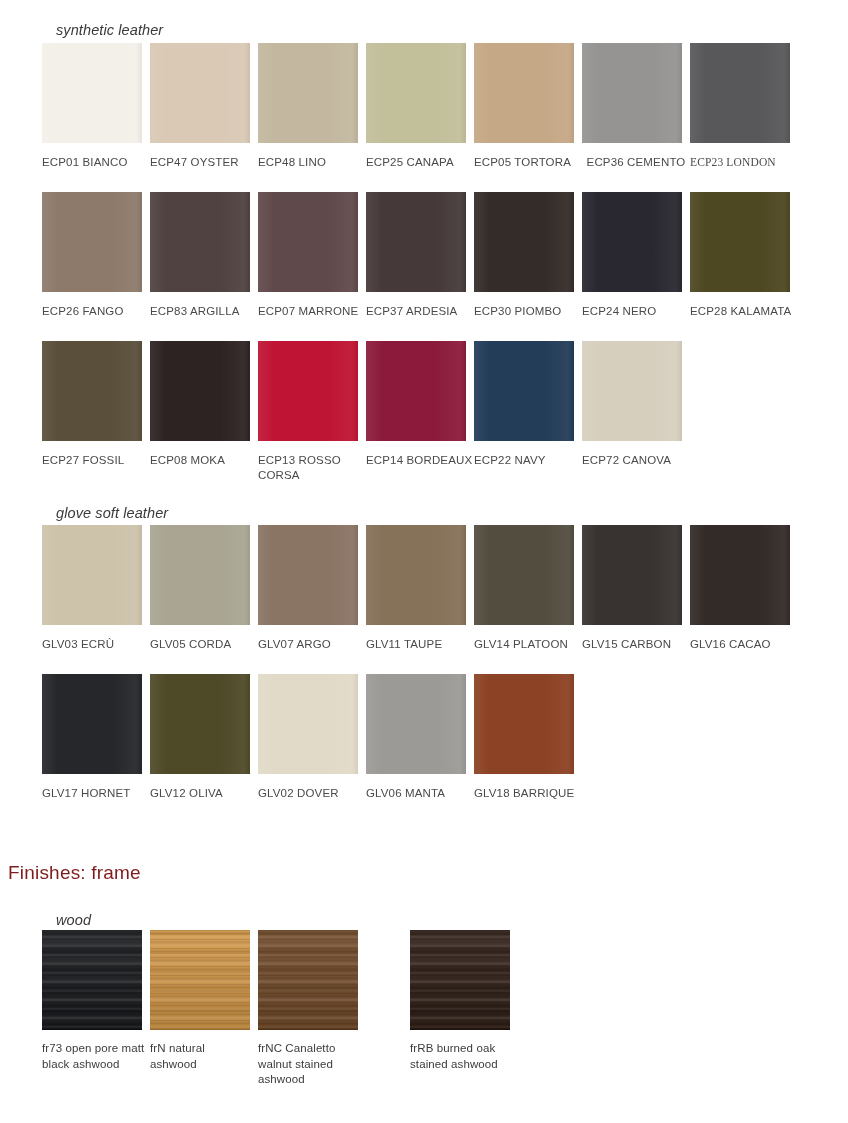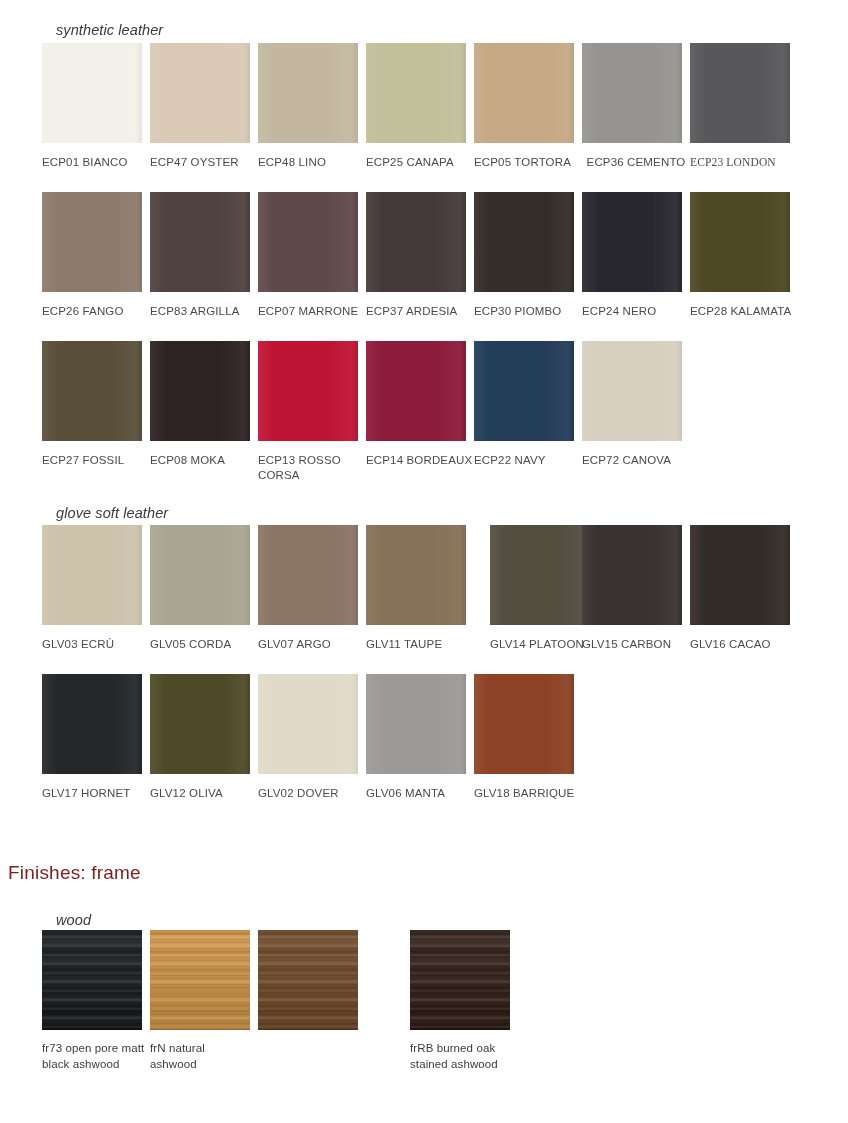--- a/index.html
+++ b/index.html
@@ -218,21 +218,21 @@
           <div class="swatch-label">GLV05 CORDA</div>
         </div>
         <div class="swatch-cell" style="left: 216px;">
           <div class="swatch-chip leather" style="background: rgb(138, 116, 100);"></div>
           <div class="swatch-label">GLV07 ARGO</div>
         </div>
         <div class="swatch-cell" style="left: 324px;">
           <div class="swatch-chip leather" style="background: rgb(134, 113, 89);"></div>
           <div class="swatch-label">GLV11 TAUPE</div>
         </div>
-        <div class="swatch-cell" style="left: 448px;">
+        <div class="swatch-cell" style="left: 432px;">
           <div class="swatch-chip leather" style="background: rgb(83, 77, 64);"></div>
           <div class="swatch-label">GLV14 PLATOON</div>
         </div>
         <div class="swatch-cell" style="left: 540px;">
           <div class="swatch-chip leather" style="background: rgb(56, 50, 48);"></div>
           <div class="swatch-label">GLV15 CARBON</div>
         </div>
         <div class="swatch-cell" style="left: 648px;">
           <div class="swatch-chip leather" style="background: rgb(51, 43, 40);"></div>
           <div class="swatch-label">GLV16 CACAO</div>
@@ -275,20 +275,21 @@
         <div class="swatch-cell" style="left: 108px;">
           <div class="wood-chip" style="background: rgb(208, 148, 67);">
             <div class="grain" style="background: repeating-linear-gradient(0deg, rgba(0, 0, 0, 0.16) 0px, rgba(0, 0, 0, 0) 1.5px, rgba(255, 255, 255, 0.1) 3px, rgba(0, 0, 0, 0) 5px, rgba(0, 0, 0, 0.1) 6.5px, rgba(0, 0, 0, 0) 9px), repeating-linear-gradient(0deg, rgba(0, 0, 0, 0.1) 0px, rgba(0, 0, 0, 0) 4px, rgba(255, 255, 255, 0.06) 11px, rgba(0, 0, 0, 0) 19px), linear-gradient(rgba(255, 255, 255, 0.08), rgba(0, 0, 0, 0.12));"></div>
           </div>
           <div class="wood-label">frN natural ashwood</div>
         </div>
         <div class="swatch-cell" style="left: 216px;">
           <div class="wood-chip" style="background: rgb(110, 70, 36);">
             <div class="grain" style="background: repeating-linear-gradient(0deg, rgba(0, 0, 0, 0.16) 0px, rgba(0, 0, 0, 0) 1.5px, rgba(255, 255, 255, 0.1) 3px, rgba(0, 0, 0, 0) 5px, rgba(0, 0, 0, 0.1) 6.5px, rgba(0, 0, 0, 0) 9px), repeating-linear-gradient(0deg, rgba(0, 0, 0, 0.1) 0px, rgba(0, 0, 0, 0) 4px, rgba(255, 255, 255, 0.06) 11px, rgba(0, 0, 0, 0) 19px), linear-gradient(rgba(255, 255, 255, 0.08), rgba(0, 0, 0, 0.12));"></div>
           </div>
+          <div class="wood-label">frNC Canaletto walnut stained ashwood</div>
         </div>
         <div class="swatch-cell" style="left: 324px; margin-left: 44px;">
           <div class="wood-chip" style="background: rgb(43, 26, 18);">
             <div class="grain" style="background: repeating-linear-gradient(0deg, rgba(0, 0, 0, 0.16) 0px, rgba(0, 0, 0, 0) 1.5px, rgba(255, 255, 255, 0.1) 3px, rgba(0, 0, 0, 0) 5px, rgba(0, 0, 0, 0.1) 6.5px, rgba(0, 0, 0, 0) 9px), repeating-linear-gradient(0deg, rgba(0, 0, 0, 0.1) 0px, rgba(0, 0, 0, 0) 4px, rgba(255, 255, 255, 0.06) 11px, rgba(0, 0, 0, 0) 19px), linear-gradient(rgba(255, 255, 255, 0.08), rgba(0, 0, 0, 0.12));"></div>
           </div>
           <div class="wood-label">frRB burned oak stained ashwood</div>
         </div>
       </div>
     </div>
 

